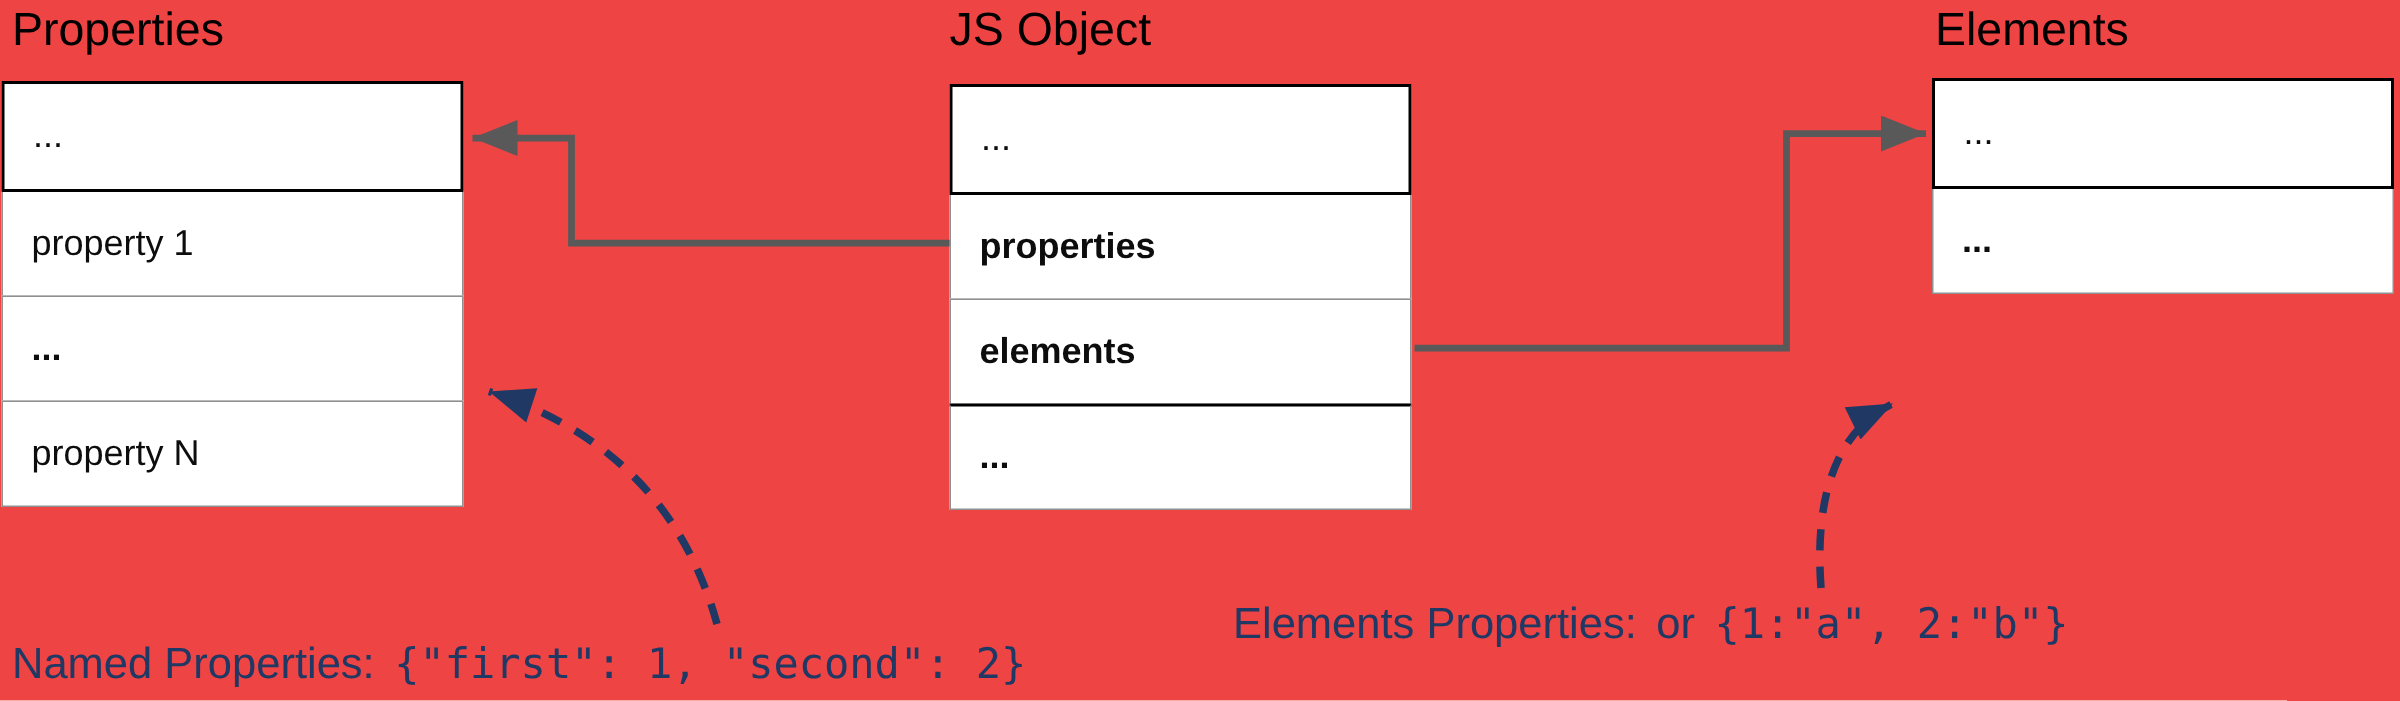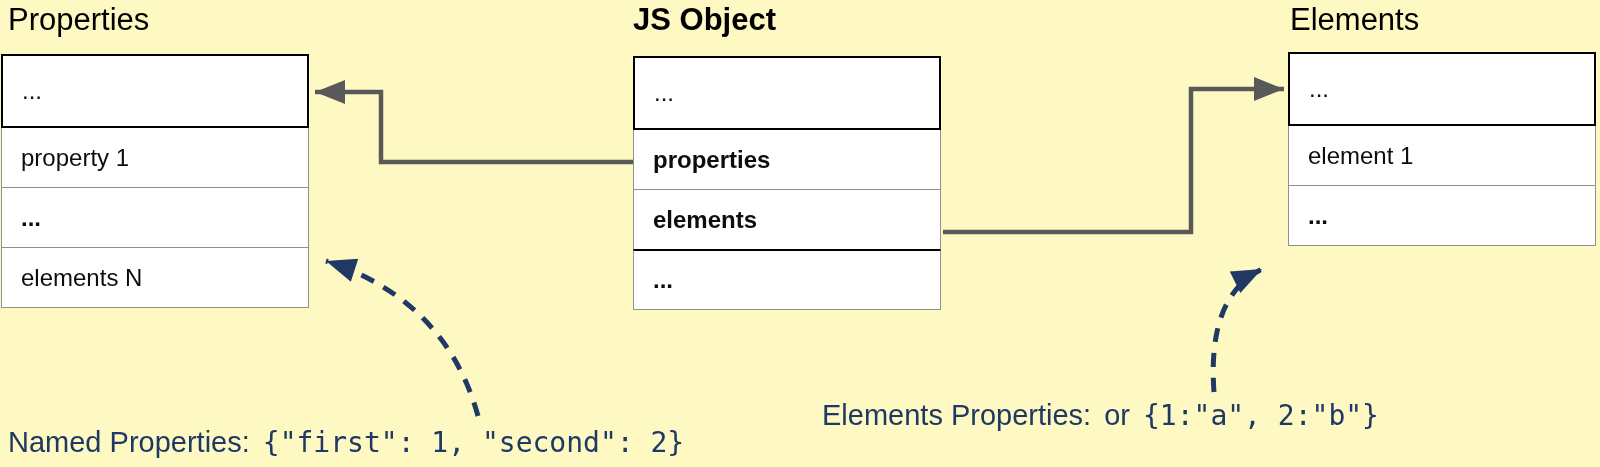--- a/index.html
+++ b/index.html
@@ -1,38 +1,38 @@
 <!DOCTYPE html>
 <html><head>
 <meta charset="utf-8">
 <style>
   html,body{margin:0;padding:0;background:#ffffff;}
   .canvas{
     position:relative;
     width:1600px;height:467px;
-    background:#fef9c3;
+    background:#ef4444;
     font-family:"Liberation Sans", sans-serif;
     overflow:hidden;
   }
   .title{
     position:absolute;
     top:0;
     font-size:31px;
     color:#000000;
     line-height:40px;
     white-space:nowrap;
   }
-  .title.bold{font-weight:bold;}
+  .title.bold{font-weight:normal;}
   .table{
     position:absolute;
     width:308px;
   }
   .row{
     box-sizing:border-box;
-    height:61px;
+    height:71px;
     margin-top:-1px;
     border:1px solid #909090;
     background:#ffffff;
     display:flex;
     align-items:center;
     padding-left:19px;
     font-size:24px;
     color:#0d0d0d;
     white-space:nowrap;
   }
@@ -103,21 +103,21 @@
     <div class="row first">
       <span>...</span>
     </div>
     <div class="row">
       <span>property 1</span>
     </div>
     <div class="row bold">
       <span>...</span>
     </div>
     <div class="row">
-      <span>elements N</span>
+      <span>property N</span>
     </div>
   </div>
 
   <div class="table" style="left:633px;top:56px;">
     <div class="row first">
       <span>...</span>
     </div>
     <div class="row bold">
       <span>properties</span>
     </div>
@@ -126,23 +126,20 @@
     </div>
     <div class="row bold top-black">
       <span>...</span>
     </div>
   </div>
 
   <div class="table" style="left:1288px;top:52px;">
     <div class="row first">
       <span>...</span>
     </div>
-    <div class="row">
-      <span>element 1</span>
-    </div>
     <div class="row bold">
       <span>...</span>
     </div>
   </div>
 
   <div class="caption caption-named">
     <span class="lbl">Named Properties:</span>
     <span class="code">{"first": 1, "second": 2}</span>
   </div>
 

